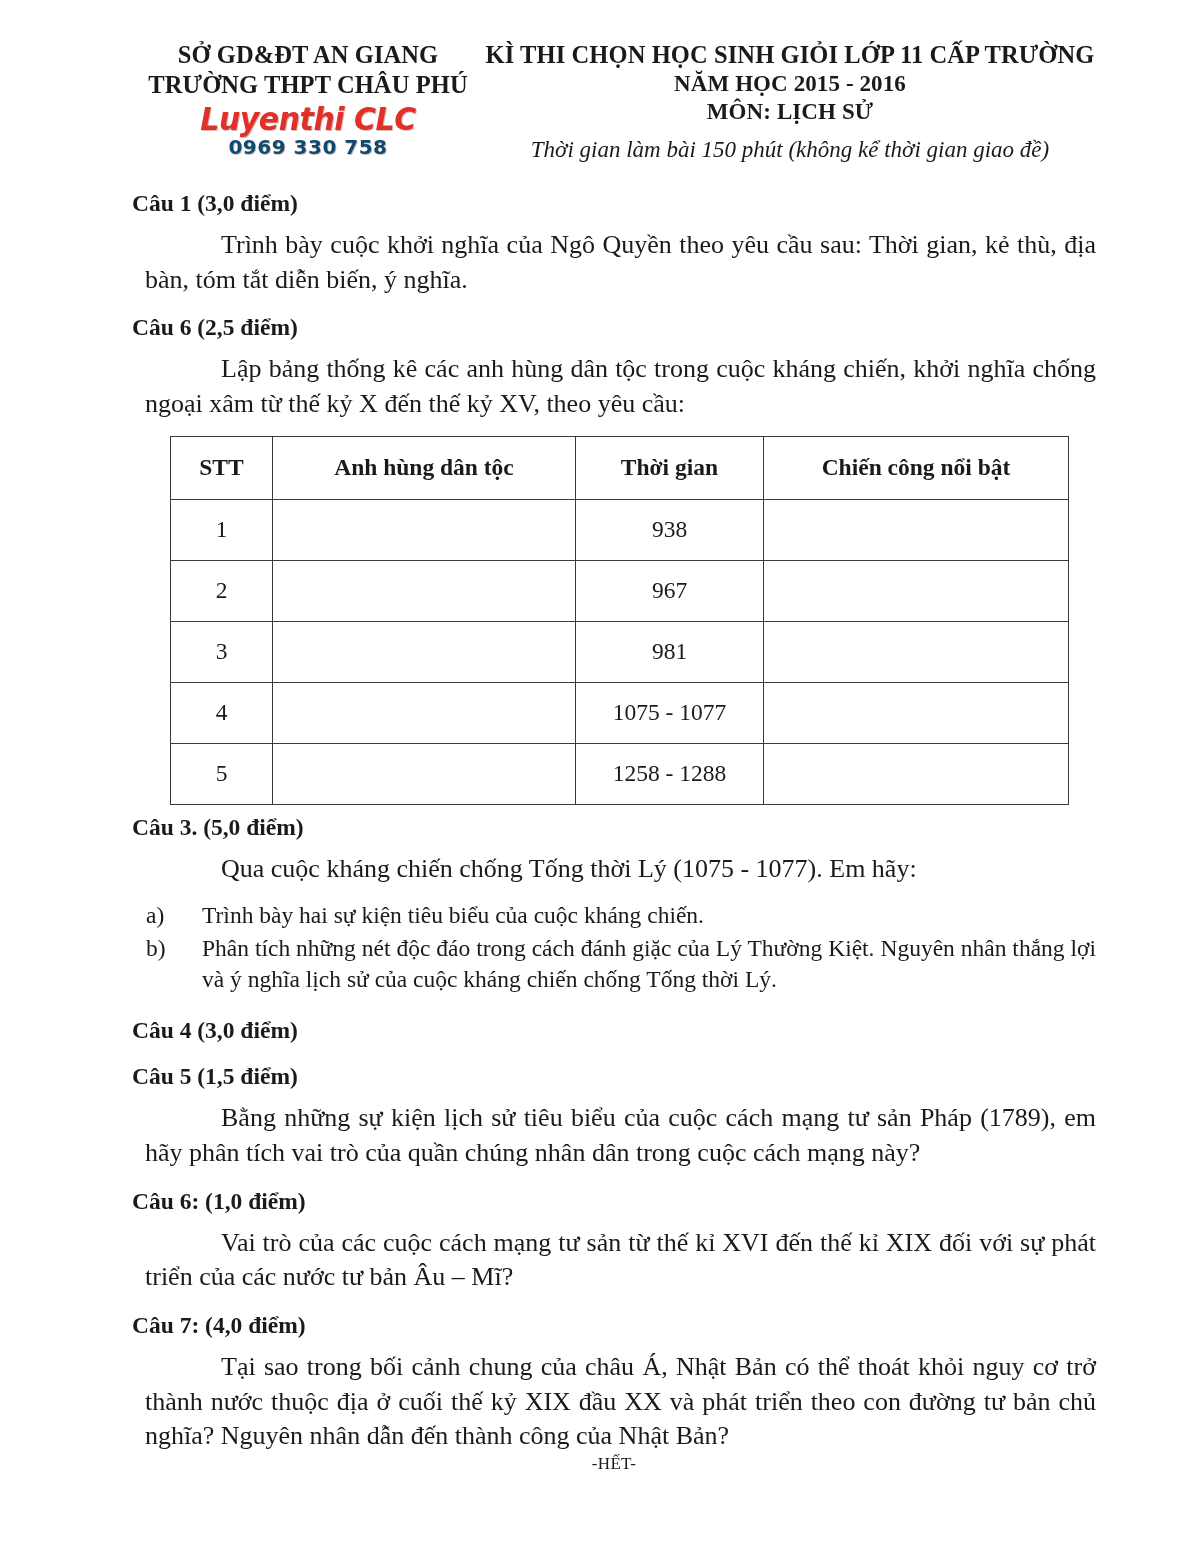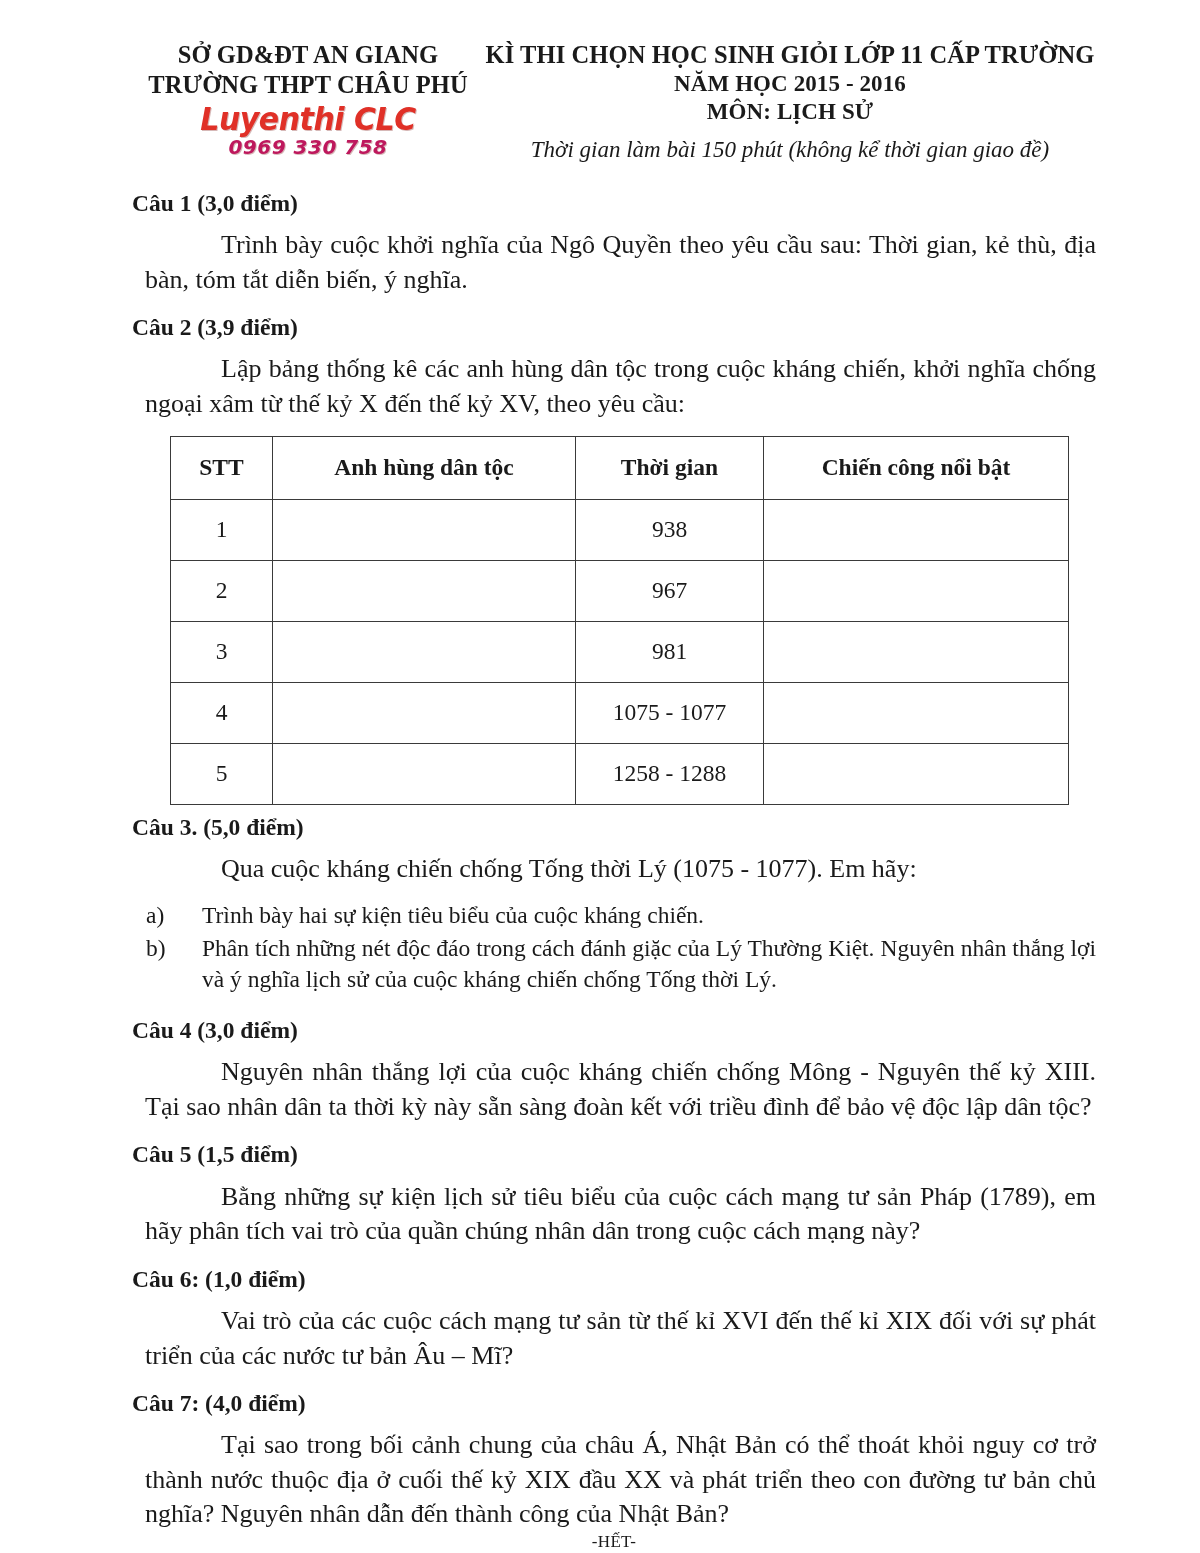--- a/index.html
+++ b/index.html
@@ -73,24 +73,23 @@
     font-weight: bold;
     font-size: 30px;
     color: #e03027;
     letter-spacing: -0.5px;
     text-shadow: 1px 1px 0 rgba(120,20,15,0.30);
     display: block;
     transform: scaleY(1.08);
   }
   .logo-phone {
     font-family: "DejaVu Sans", sans-serif;
-    font-style: italic;
     font-weight: bold;
     font-size: 20px;
-    color: #be185d;
+    color: #0c4a6e;
     letter-spacing: 0.5px;
     text-shadow: 1px 1px 0 rgba(120,20,15,0.30);
     display: block;
     margin-top: 3px;
   }
 
   
   .content {
     padding: 0 104px 0 132px;
     box-sizing: border-box;
@@ -207,21 +206,21 @@
   <div class="content">
 
     <div>
       <div class="q-title">Câu 1 (3,0 điểm)</div>
       <p class="q-para">Trình bày cuộc khởi nghĩa của Ngô Quyền theo yêu cầu sau: Thời gian, kẻ thù, địa bàn, tóm tắt diễn biến, ý nghĩa.</p>
     </div>
 
     <div class="spacer-sm"></div>
 
     <div>
-      <div class="q-title">Câu 2 (3,9 điểm)</div>
+      <div class="q-title">Câu 6 (2,5 điểm)</div>
       <p class="q-para">Lập bảng thống kê các anh hùng dân tộc trong cuộc kháng chiến, khởi nghĩa chống ngoại xâm từ thế kỷ X đến thế kỷ XV, theo yêu cầu:</p>
     </div>
 
     <div class="tbl-wrap">
       <table class="stat-table">
         <colgroup>
           <col class="col-stt">
             <col class="col-hero">
             <col class="col-time">
             <col class="col-feat">
@@ -281,21 +280,20 @@
           <span class="sub-marker">b)</span>
           <span class="sub-text">Phân tích những nét độc đáo trong cách đánh giặc của Lý Thường Kiệt. Nguyên nhân thắng lợi và ý nghĩa lịch sử của cuộc kháng chiến chống Tống thời Lý.</span>
         </li>
       </ul>
     </div>
 
     <div class="spacer-md"></div>
 
     <div>
       <div class="q-title">Câu 4 (3,0 điểm)</div>
-      <p class="q-para">Nguyên nhân thắng lợi của cuộc kháng chiến chống Mông - Nguyên thế kỷ XIII. Tại sao nhân dân ta thời kỳ này sẵn sàng đoàn kết với triều đình để bảo vệ độc lập dân tộc?</p>
     </div>
 
     <div class="spacer-sm"></div>
 
     <div>
       <div class="q-title">Câu 5 (1,5 điểm)</div>
       <p class="q-para">Bằng những sự kiện lịch sử tiêu biểu của cuộc cách mạng tư sản Pháp (1789), em hãy phân tích vai trò của quần chúng nhân dân trong cuộc cách mạng này?</p>
     </div>
 
     <div class="spacer-sm"></div>

